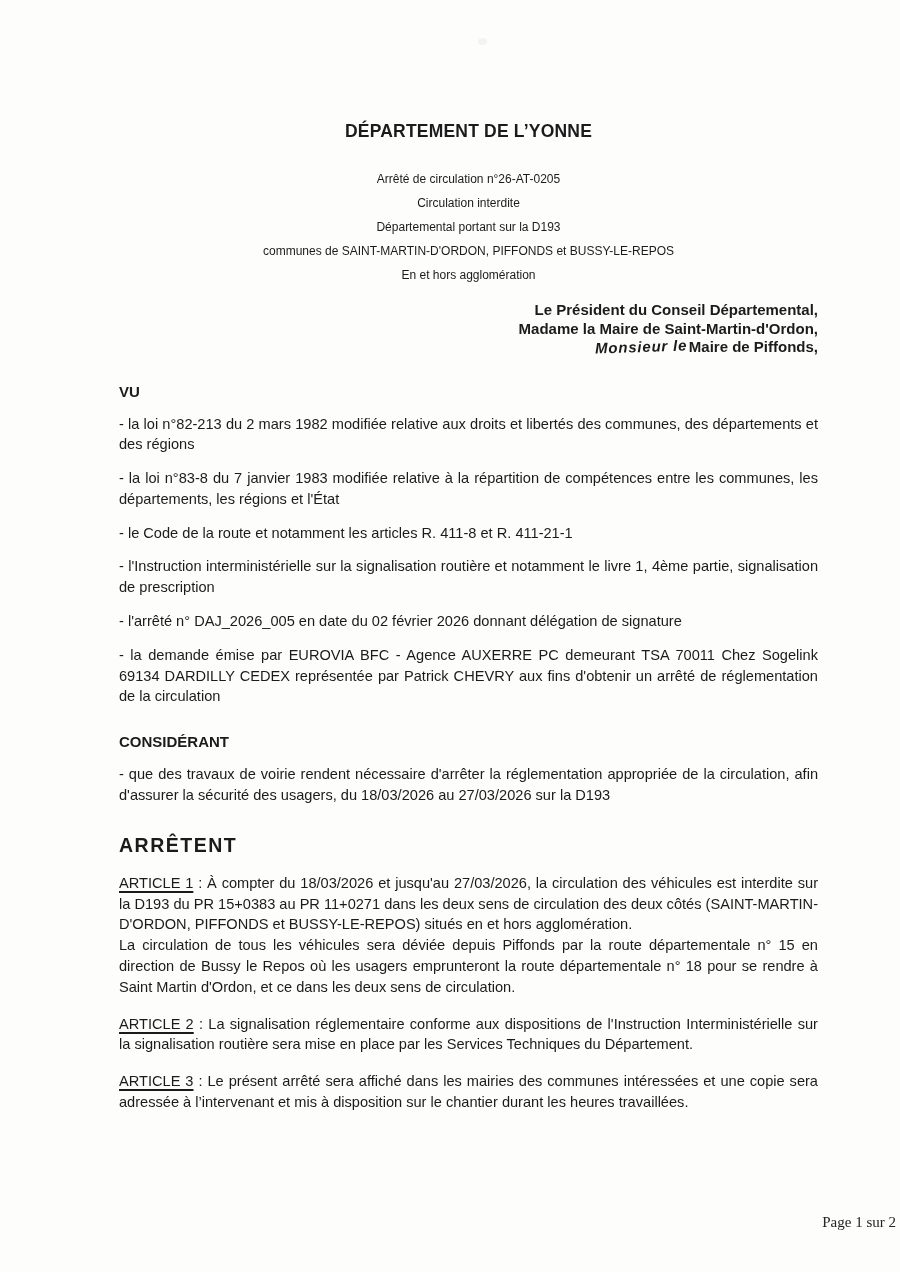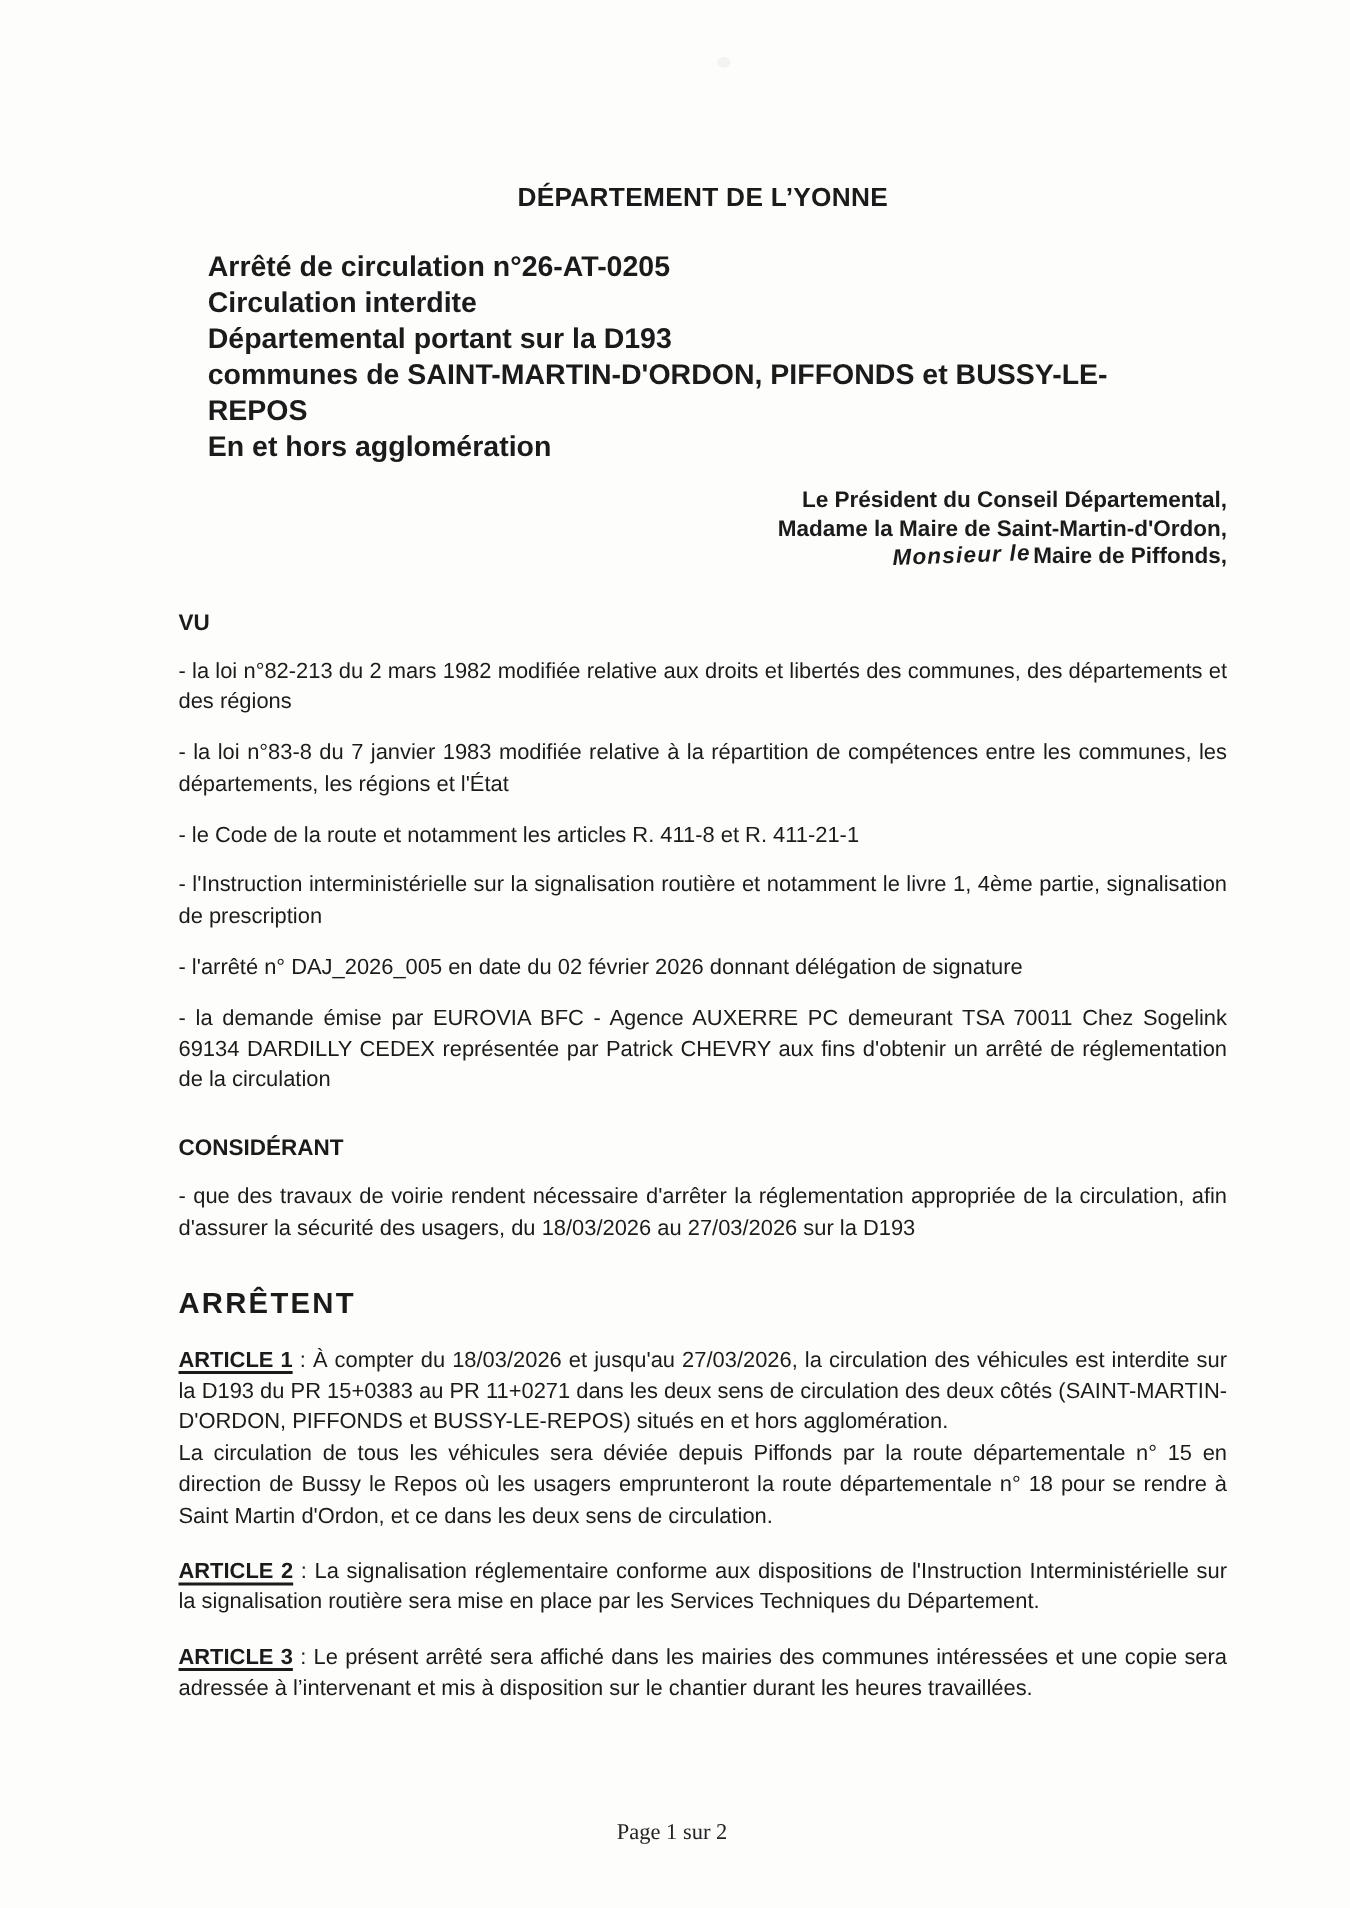--- a/index.html
+++ b/index.html
@@ -37,23 +37,24 @@
     line-height: 22px;
     font-weight: bold;
     text-align: center;
     letter-spacing: 0.2px;
   }
   .subtitle {
     max-width: 660px;
     margin: 25px auto 0 auto;
   }
   .st-line {
-    font-size: 19px;
-    font-weight: bold;
+    font-size: 12px;
+    font-weight: normal;
     line-height: 24px;
+    text-align: center;
   }
   .addressees {
     margin-top: 14px;
     text-align: right;
     font-weight: bold;
     font-size: 15px;
     line-height: 18.5px;
   }
   .hand {
     display: inline-block;
@@ -77,32 +78,32 @@
   }
   .para {
     margin: 13px 0 0 0;
     font-size: 14.6px;
     line-height: 20.8px;
     text-align: justify;
   }
   .para.first-after-heading { }
   .para.article { margin-top: 16px; }
   .alabel {
-    font-weight: bold;
+    font-weight: normal;
     text-decoration: underline;
     text-decoration-thickness: 1.5px;
     text-underline-offset: 3px;
   }
   .ablock { display: block; }
   .footer {
     position: absolute;
     left: 0;
     right: 4px;
     top: 1214px;
-    text-align: center;
+    text-align: right;
     font-family: "Liberation Serif", "DejaVu Serif", serif;
     font-size: 15px;
     color: #242424;
   }
 </style>
 </head>
 <body>
 
 <div class="page">
   <div class="smudge"></div>

